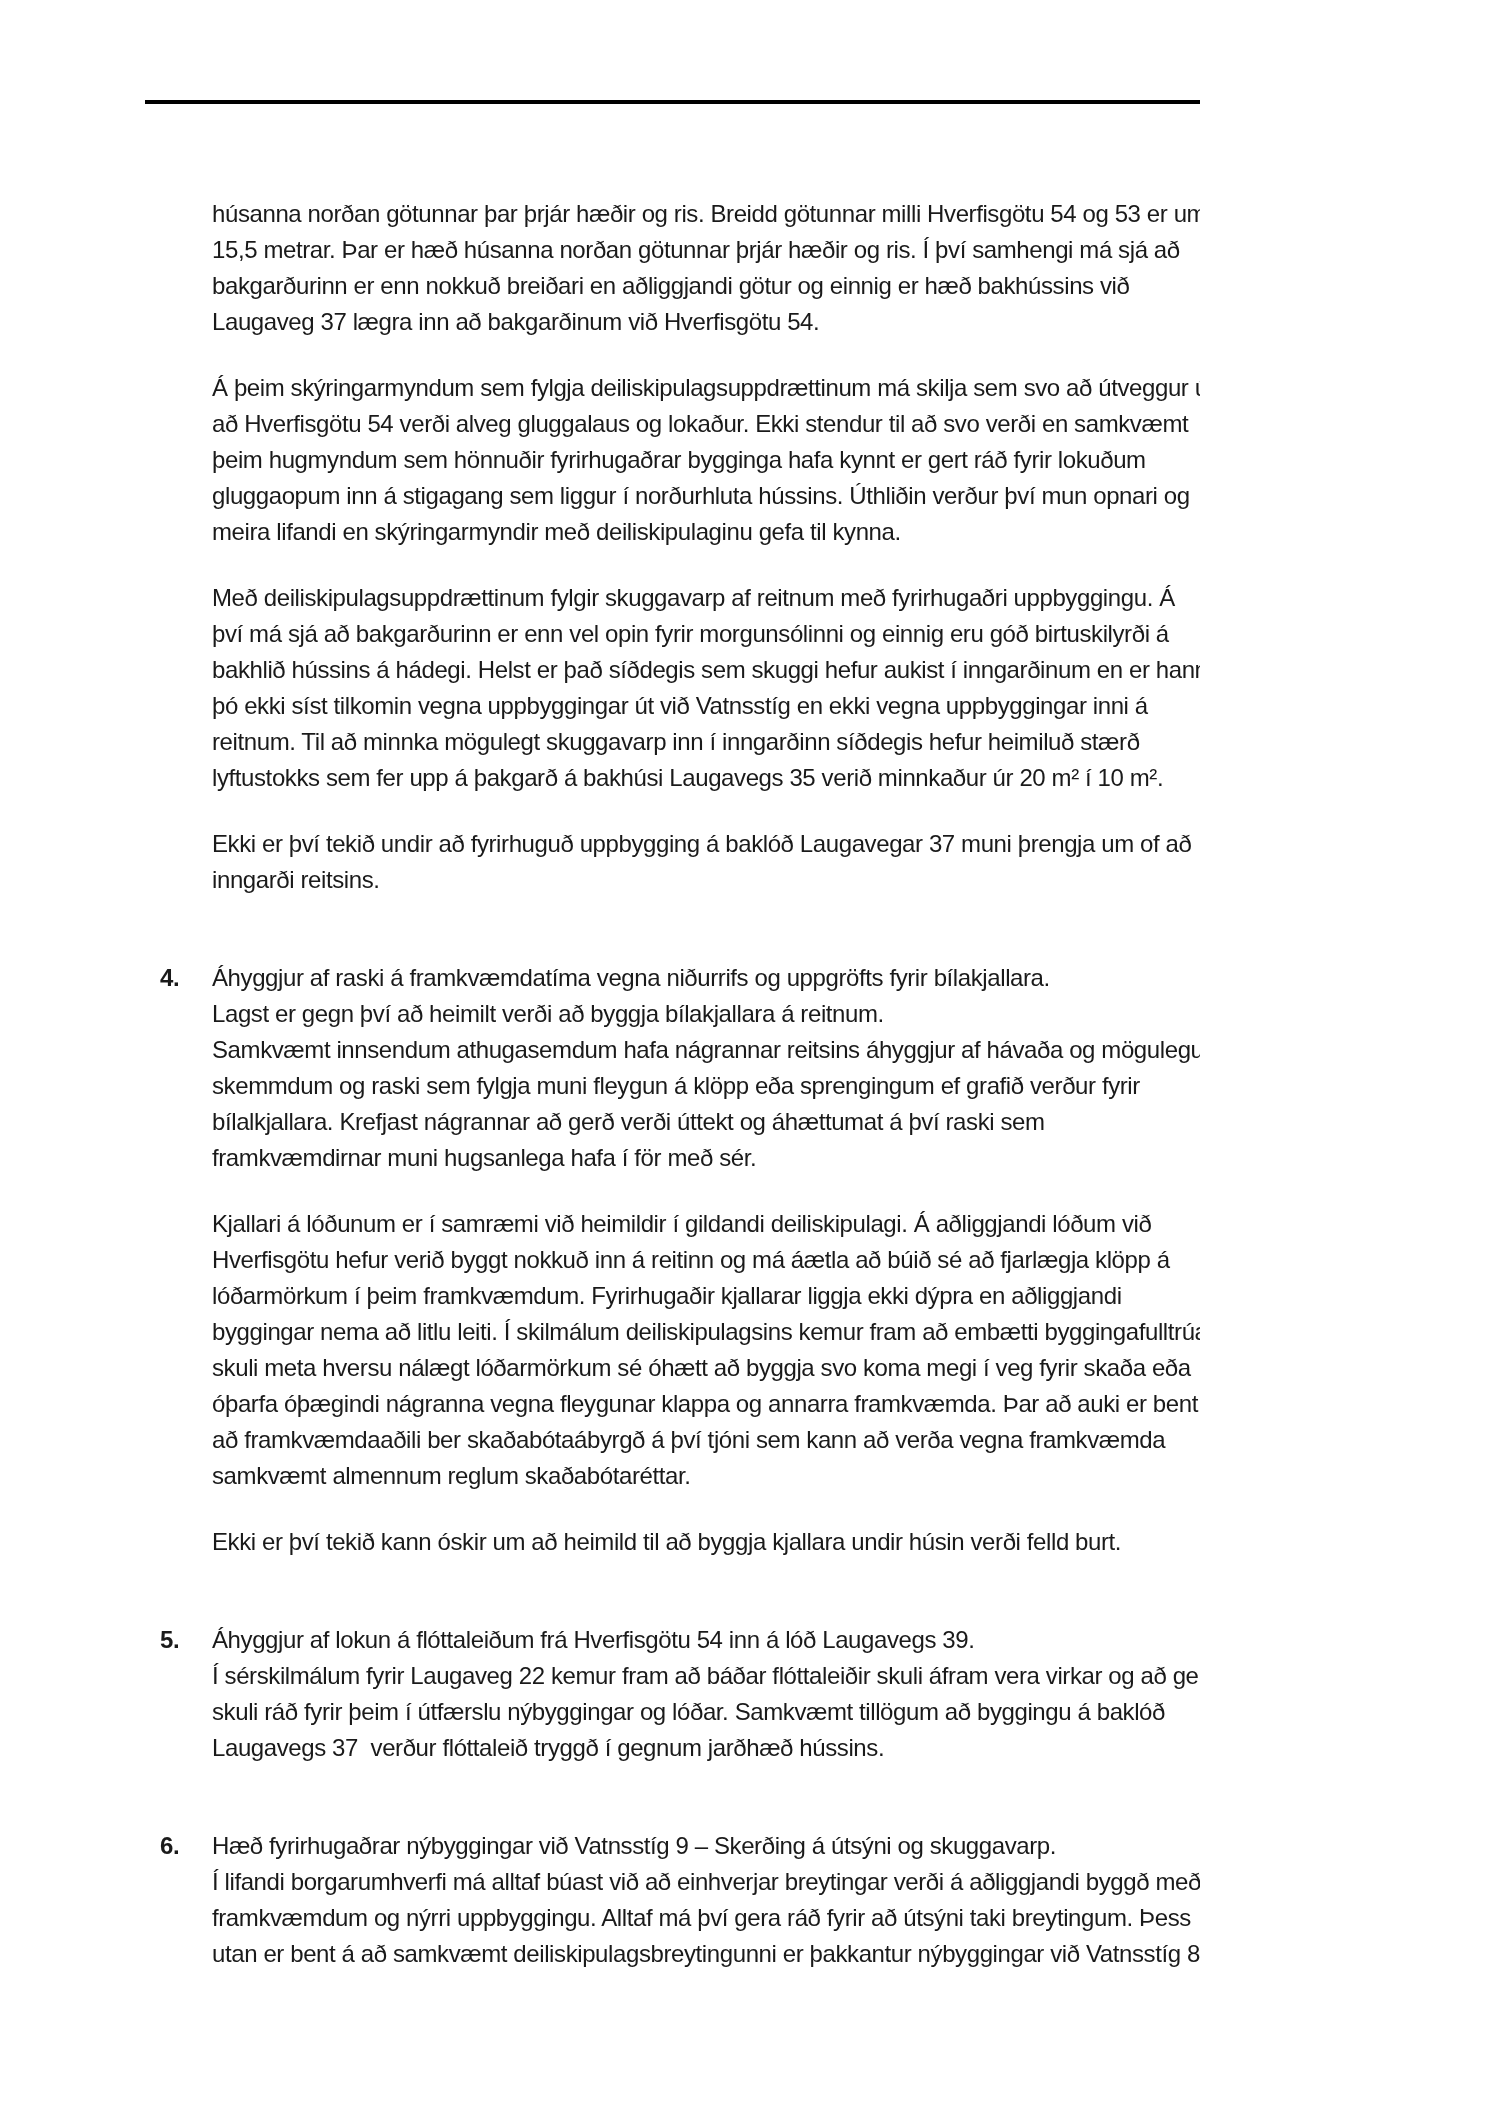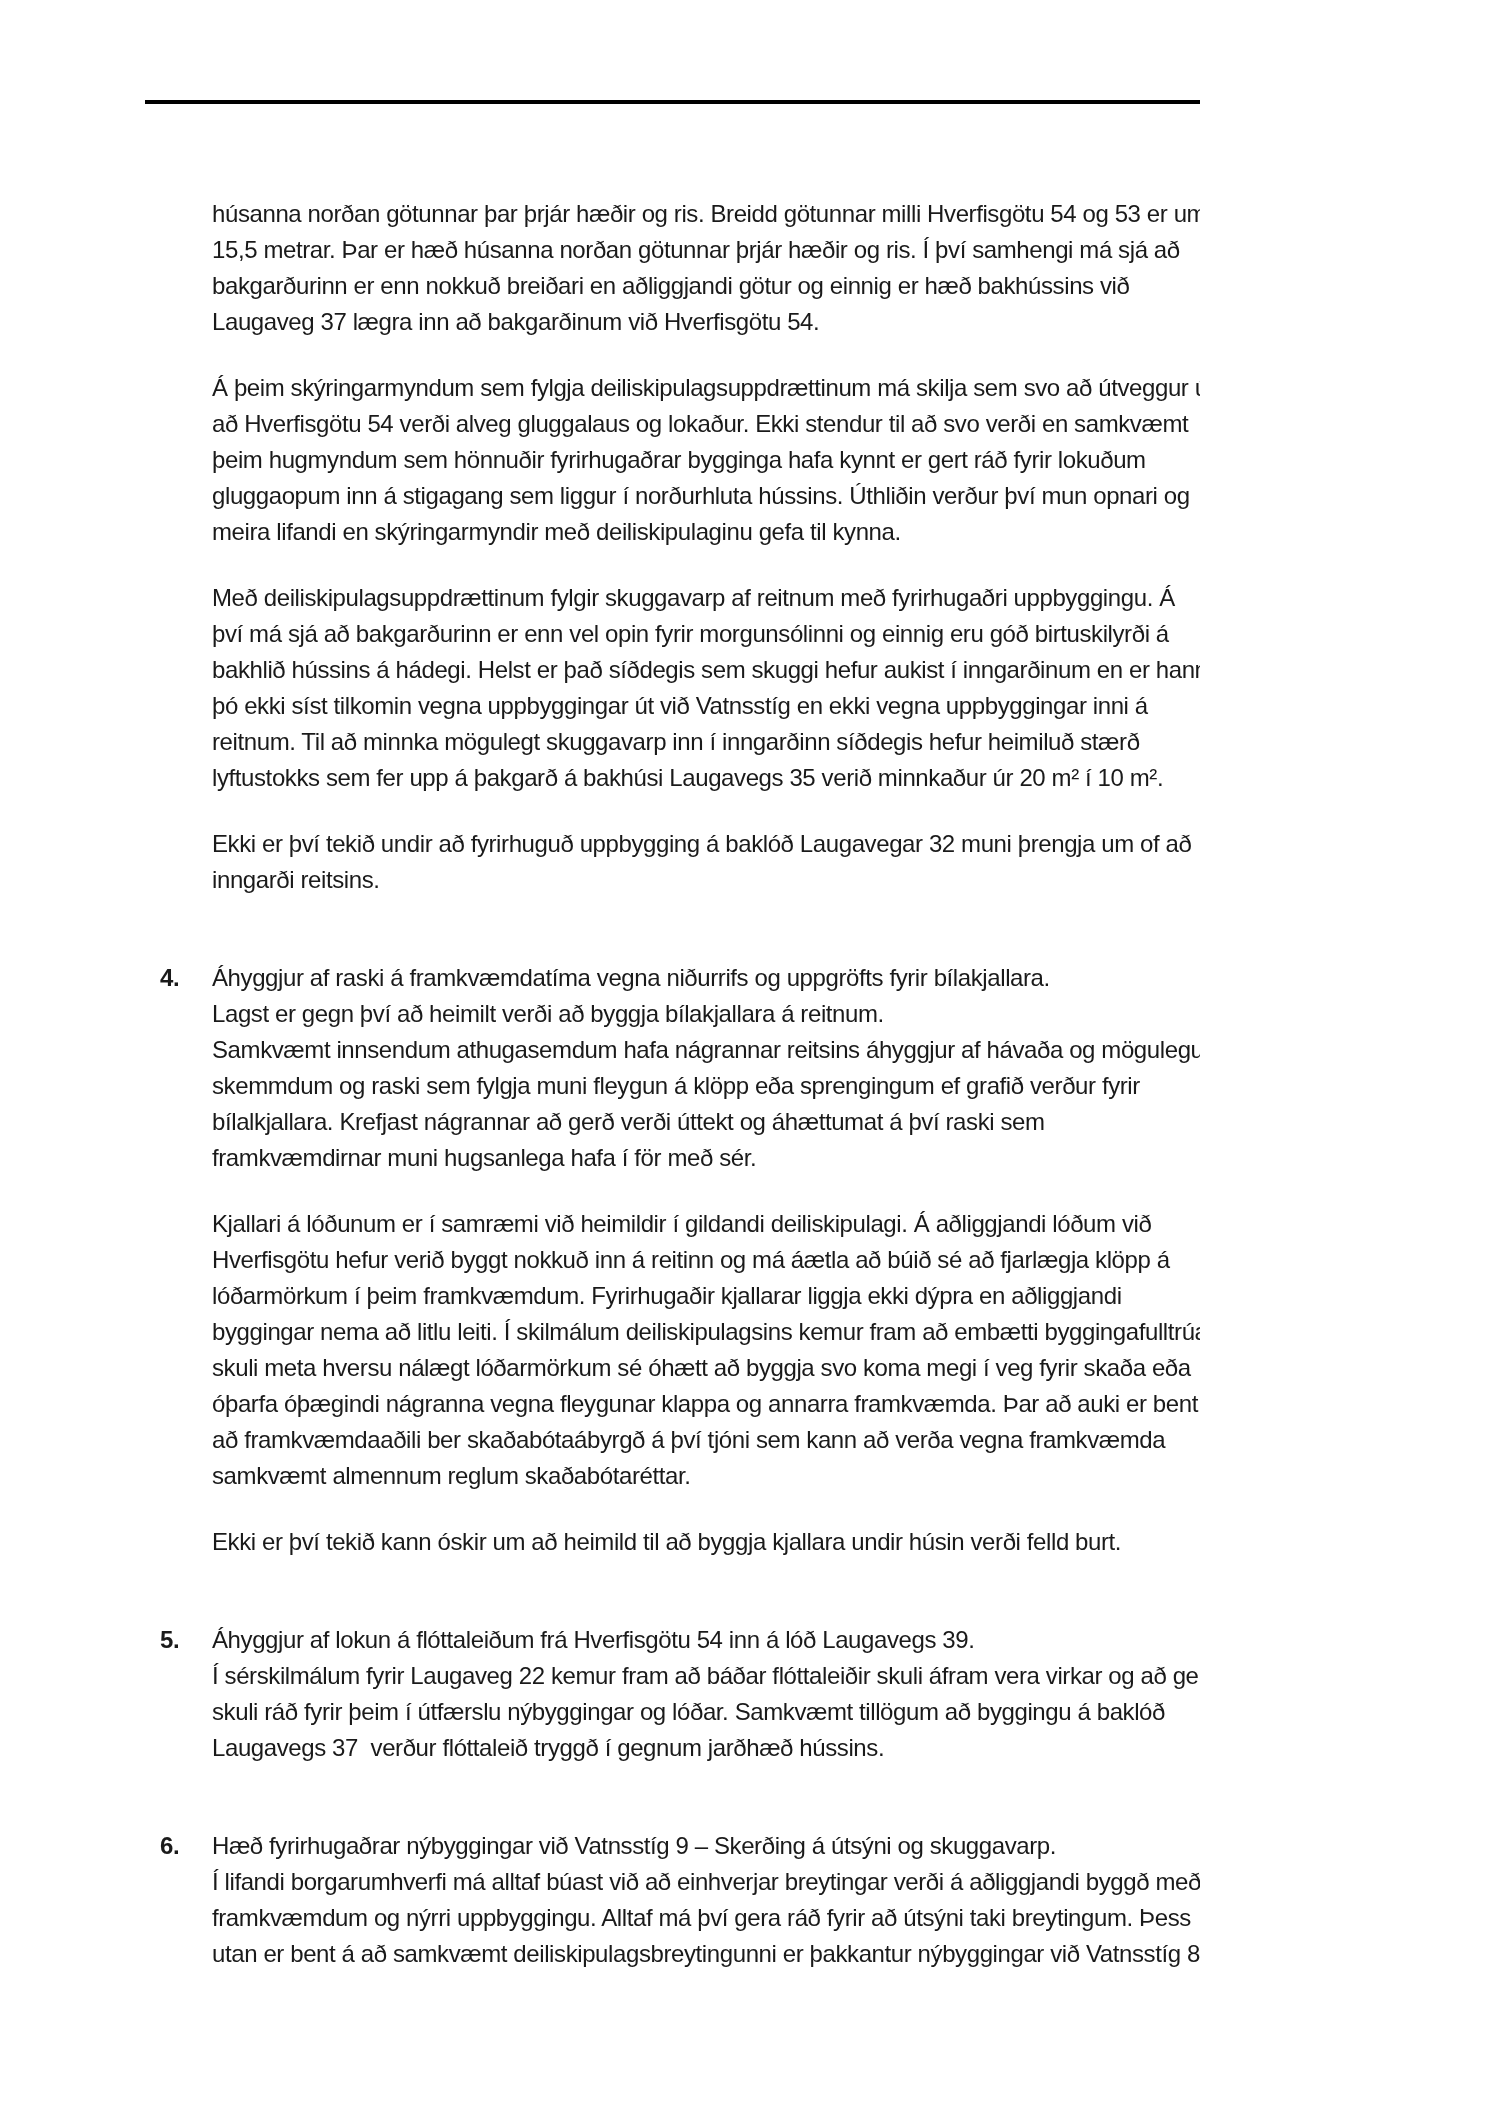--- a/index.html
+++ b/index.html
@@ -81,21 +81,21 @@
 að Hverfisgötu 54 verði alveg gluggalaus og lokaður. Ekki stendur til að svo verði en samkvæmt
 þeim hugmyndum sem hönnuðir fyrirhugaðrar bygginga hafa kynnt er gert ráð fyrir lokuðum
 gluggaopum inn á stigagang sem liggur í norðurhluta hússins. Úthliðin verður því mun opnari og
 meira lifandi en skýringarmyndir með deiliskipulaginu gefa til kynna.</p>
     <p class="para">Með deiliskipulagsuppdrættinum fylgir skuggavarp af reitnum með fyrirhugaðri uppbyggingu. Á
 því má sjá að bakgarðurinn er enn vel opin fyrir morgunsólinni og einnig eru góð birtuskilyrði á
 bakhlið hússins á hádegi. Helst er það síðdegis sem skuggi hefur aukist í inngarðinum en er hann
 þó ekki síst tilkomin vegna uppbyggingar út við Vatnsstíg en ekki vegna uppbyggingar inni á
 reitnum. Til að minnka mögulegt skuggavarp inn í inngarðinn síðdegis hefur heimiluð stærð
 lyftustokks sem fer upp á þakgarð á bakhúsi Laugavegs 35 verið minnkaður úr 20 m² í 10 m².</p>
-    <p class="para">Ekki er því tekið undir að fyrirhuguð uppbygging á baklóð Laugavegar 32 muni þrengja um of að
+    <p class="para">Ekki er því tekið undir að fyrirhuguð uppbygging á baklóð Laugavegar 37 muni þrengja um of að
 inngarði reitsins.</p>
 
     <div class="section">
       <div class="section-number">4.</div>
       <p class="heading">Áhyggjur af raski á framkvæmdatíma vegna niðurrifs og uppgröfts fyrir bílakjallara.
 Lagst er gegn því að heimilt verði að byggja bílakjallara á reitnum.</p>
       <p class="para">Samkvæmt innsendum athugasemdum hafa nágrannar reitsins áhyggjur af hávaða og mögulegum
 skemmdum og raski sem fylgja muni fleygun á klöpp eða sprengingum ef grafið verður fyrir
 bílalkjallara. Krefjast nágrannar að gerð verði úttekt og áhættumat á því raski sem
 framkvæmdirnar muni hugsanlega hafa í för með sér.</p>

